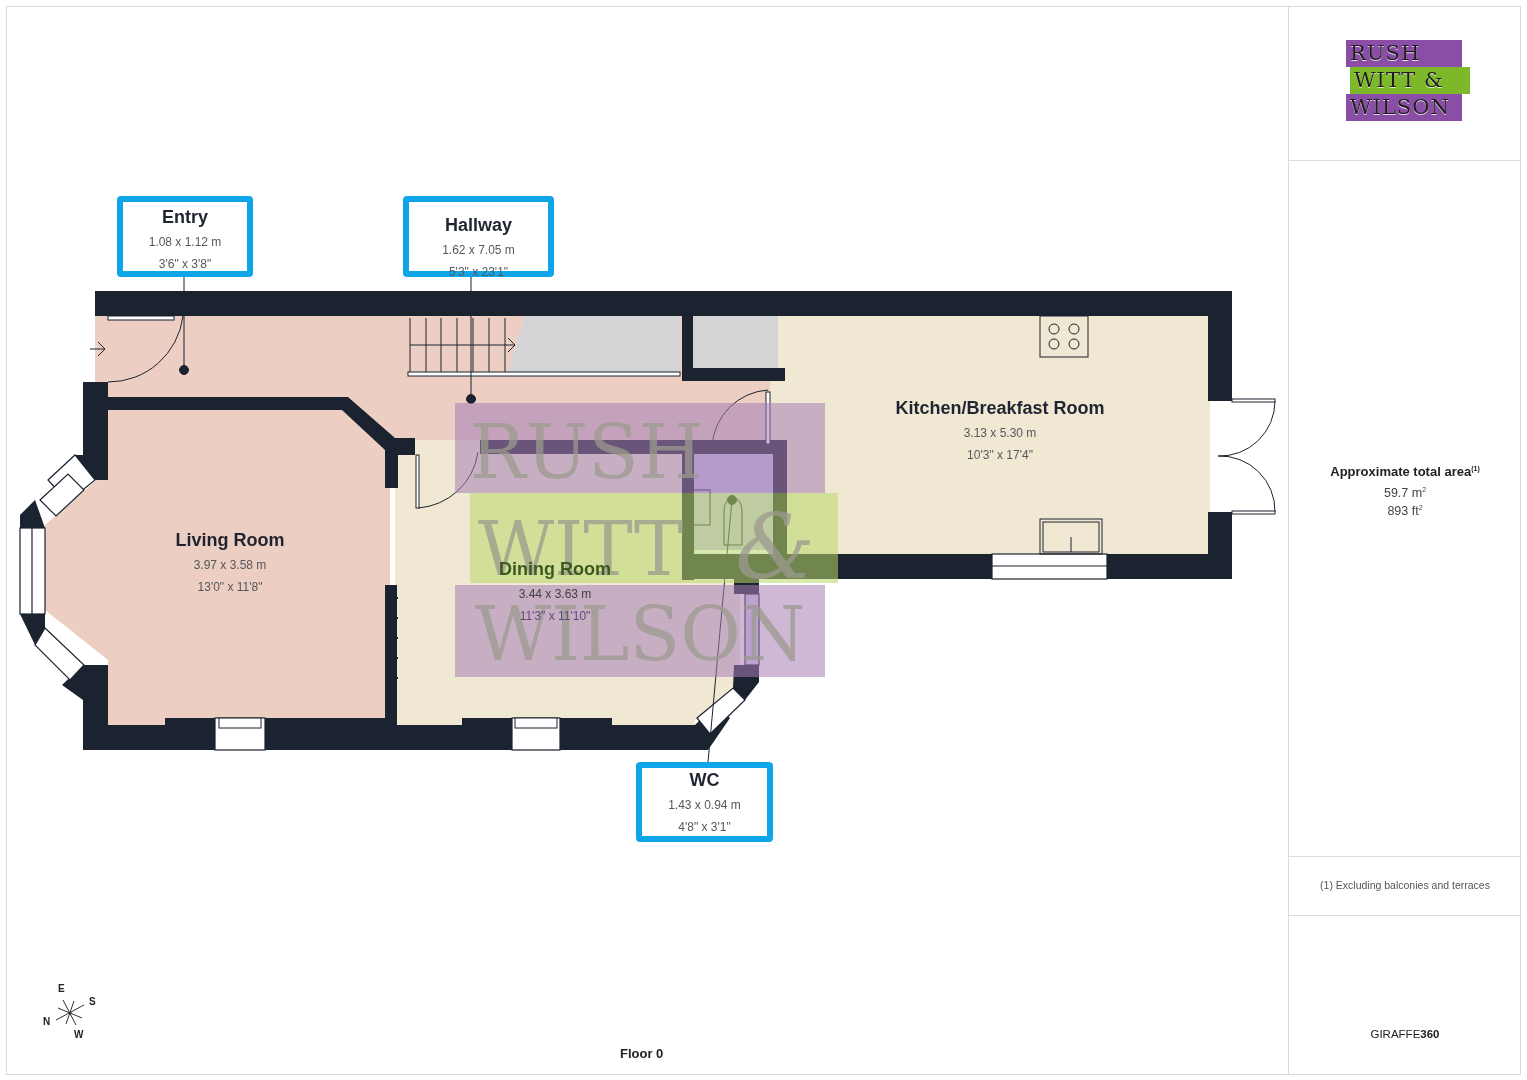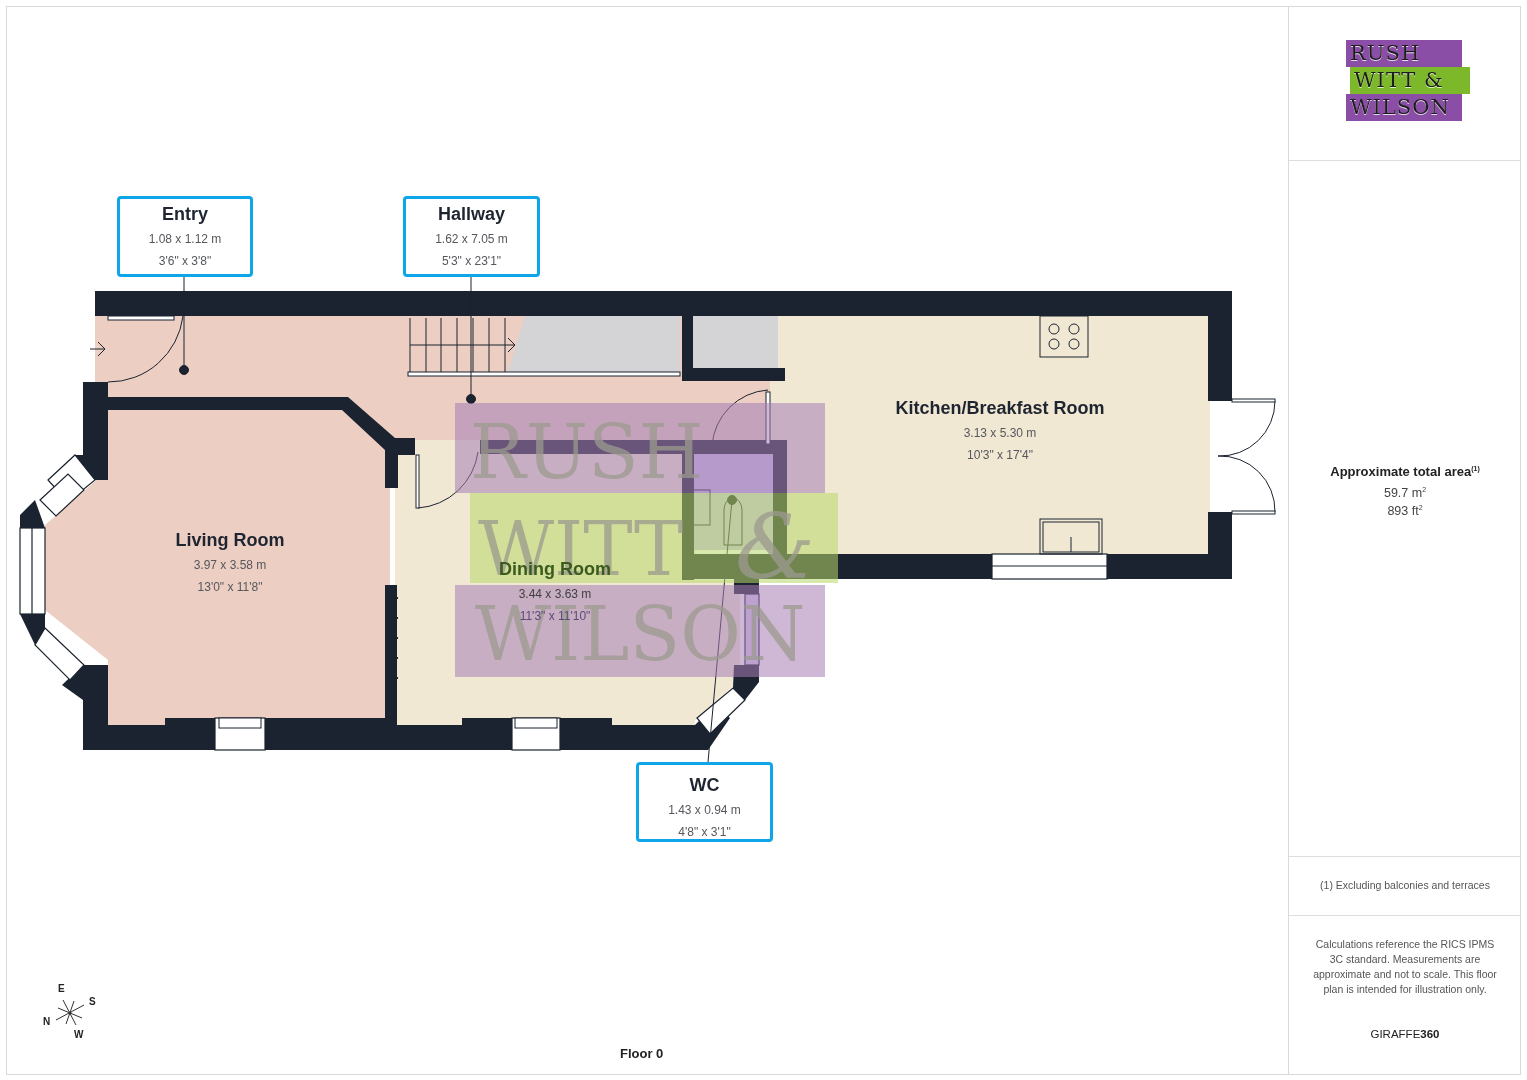--- a/index.html
+++ b/index.html
@@ -14,21 +14,21 @@
   .logo .b3 { background:#8a4ea6; width:116px; }
   .area { position:absolute; left:0; right:0; top:458px; text-align:center; color:#2b2b2b; }
   .area .ttl { font-family:"Liberation Sans", sans-serif; font-weight:bold; font-size:13px; color:#222; }
   .area .ttl sup { font-size:7px; }
   .area .v { font-family:"Liberation Sans", sans-serif; font-size:12.5px; color:#444; margin-top:7px; }
   .area .v sup { font-size:7px; }
   .note { position:absolute; left:0; right:0; text-align:center; font-family:"Liberation Sans", sans-serif; font-size:10.5px; color:#555; line-height:15px; }
   .brand { position:absolute; left:0; right:0; top:1022px; text-align:center; font-family:"Liberation Sans", sans-serif; font-size:11.5px; color:#222; }
   .brand b { font-weight:bold; }
   .plan { position:absolute; left:0; top:0; }
-  .label { position:absolute; background:#fff; border:3px solid #0ea5e9; border-radius:4px; text-align:center; box-sizing:border-box; }
+  .label { position:absolute; background:#fff; border:6px solid #0ea5e9; border-radius:4px; text-align:center; box-sizing:border-box; }
   .rname { font-family:"Liberation Sans", sans-serif; font-weight:bold; color:#1f2530; font-size:18px; }
   .rdim { font-family:"Liberation Sans", sans-serif; color:#55575c; font-size:12px; line-height:22px; }
   .inroom { position:absolute; text-align:center; }
   .floor { position:absolute; left:620px; top:1046px; font-family:Liberation Sans, sans-serif; font-weight:bold; font-size:13px; color:#222; }
   .compass { position:absolute; left:38px; top:980px; width:80px; height:65px; }
   .compass span { position:absolute; font-family:"Liberation Sans", sans-serif; font-weight:bold; font-size:10px; color:#222; }
 </style>
 </head>
 <body>
 
@@ -170,26 +170,26 @@
     <text x="735" y="578" font-style="italic" font-size="90">&amp;</text>
     <text x="475" y="660">WILSON</text>
   </g>
 </svg>
 
 <div class="label" style="left:117px;top:196px;width:136px;height:81px;padding-top:5px;">
   <div class="rname">Entry</div>
   <div class="rdim" style="margin-top:3px;">1.08 x 1.12 m</div>
   <div class="rdim">3'6" x 3'8"</div>
 </div>
-<div class="label" style="left:403px;top:196px;width:137px;height:81px;padding-top:5px;">
+<div class="label" style="left:403px;top:196px;width:151px;height:81px;padding-top:13px;">
   <div class="rname">Hallway</div>
   <div class="rdim" style="margin-top:3px;">1.62 x 7.05 m</div>
   <div class="rdim">5'3" x 23'1"</div>
 </div>
-<div class="label" style="left:636px;top:762px;width:137px;height:80px;padding-top:10px;">
+<div class="label" style="left:636px;top:762px;width:137px;height:80px;padding-top:2px;">
   <div class="rname">WC</div>
   <div class="rdim" style="margin-top:3px;">1.43 x 0.94 m</div>
   <div class="rdim">4'8" x 3'1"</div>
 </div>
 
 <div class="inroom" style="left:870px;top:398px;width:260px;">
   <div class="rname">Kitchen/Breakfast Room</div>
   <div class="rdim" style="margin-top:3px;">3.13 x 5.30 m</div>
   <div class="rdim">10'3" x 17'4"</div>
 </div>
@@ -232,15 +232,14 @@
 
   <div class="area">
     <div class="ttl"><span>Approximate total area</span><sup>(1)</sup></div>
     <div class="v"><span>59.7 m</span><sup>2</sup></div>
     <div class="v" style="margin-top:4px;"><span>893 ft</span><sup>2</sup></div>
   </div>
 
   <div class="sep" style="top:850px;"></div>
   <div class="note" style="top:872px;">(1) Excluding balconies and terraces</div>
   <div class="sep" style="top:909px;"></div>
-  <div class="note" style="top:931px;padding:0 22px;">Calculations reference the RICS IPMS 3C standard. Measurements are approximate and not to scale. This floor plan is intended for illustration only.</div>
   <div class="brand"><span>GIRAFFE</span><b>360</b></div>
 </div>
 
 </body></html>

